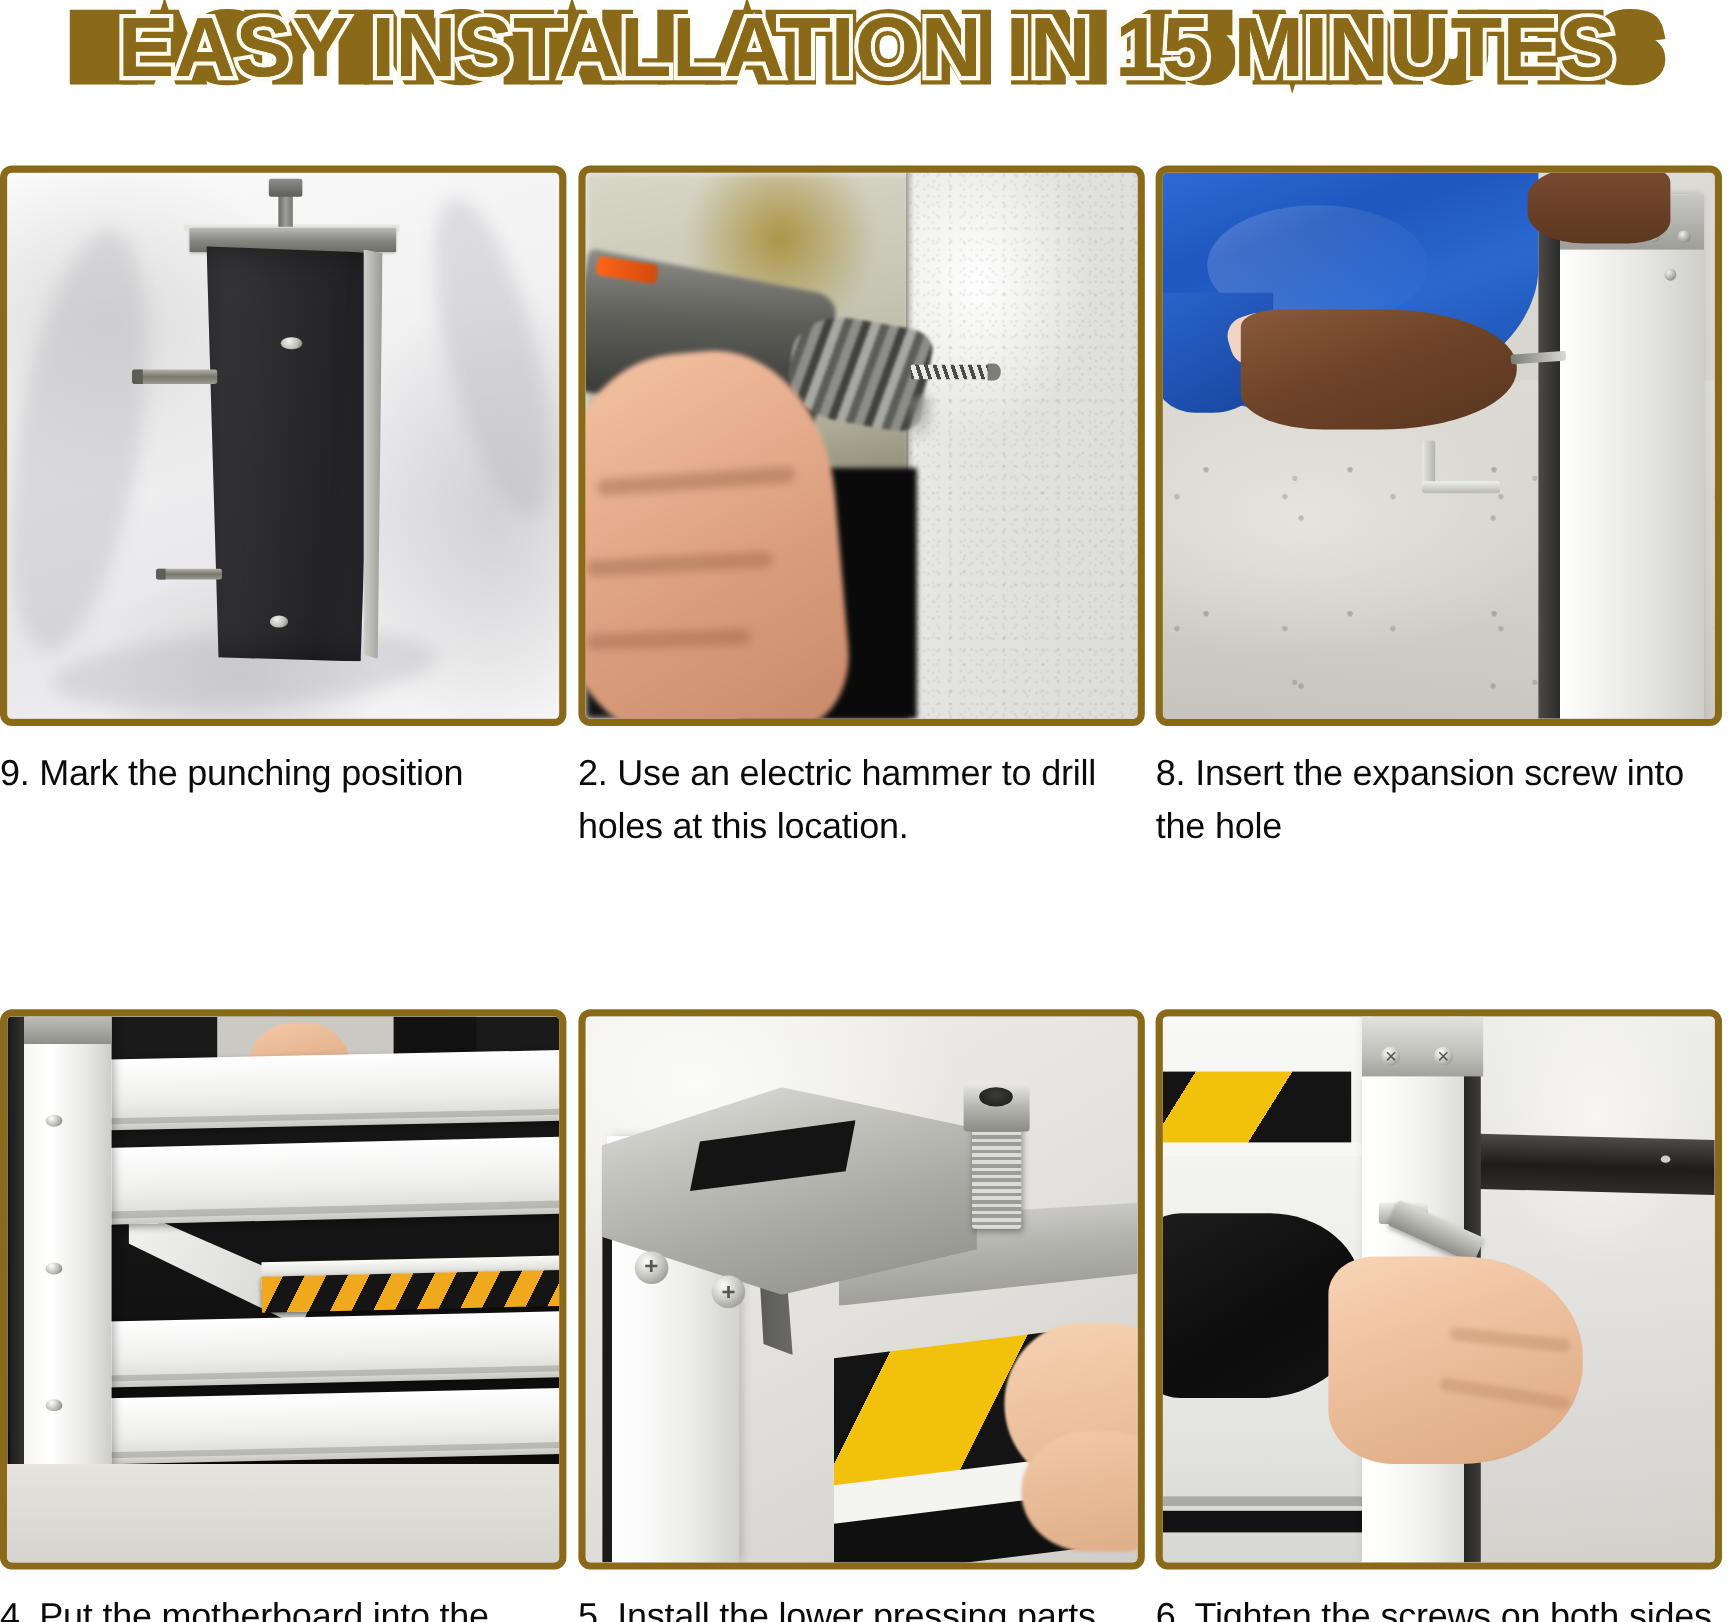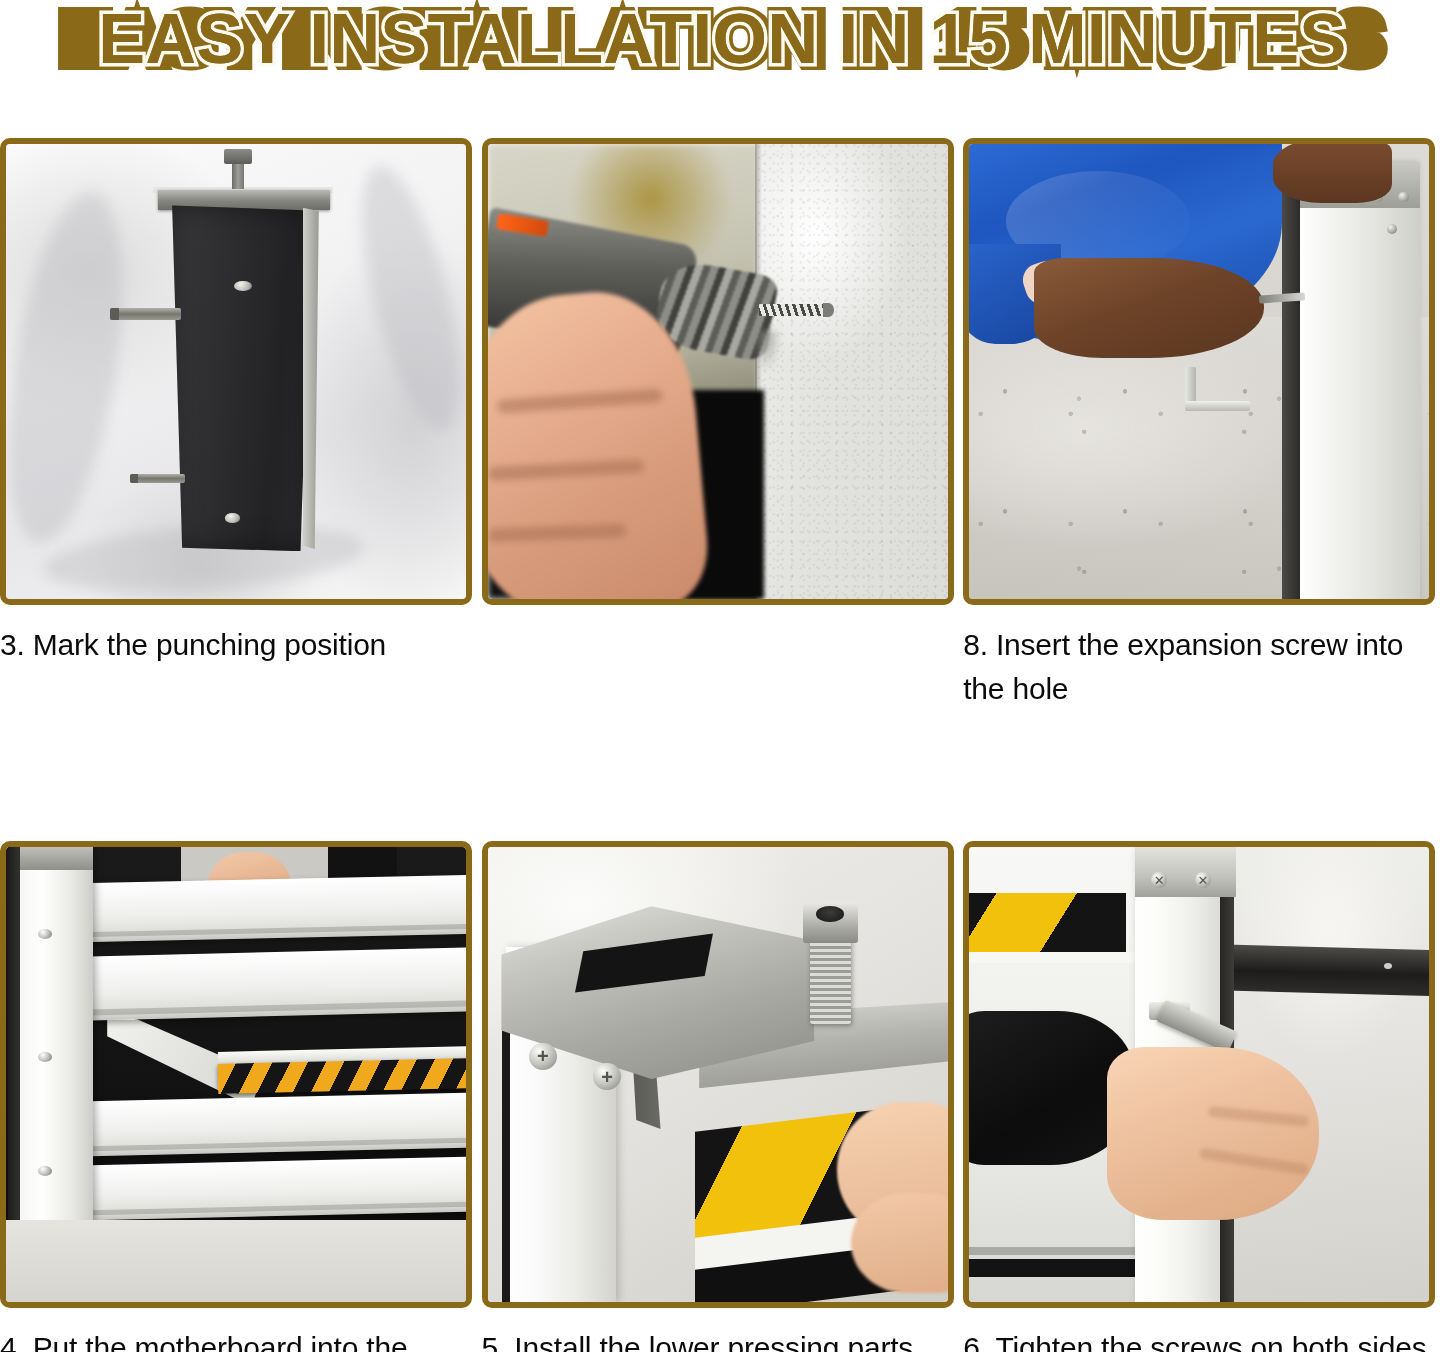--- a/index.html
+++ b/index.html
@@ -629,21 +629,21 @@
           <div class="p1-stud"></div>
           <div class="p1-stud-nut"></div>
           <div class="p1-body"></div>
           <div class="p1-body-edge"></div>
           <div class="p1-hole-a"></div>
           <div class="p1-hole-b"></div>
           <div class="p1-bolt-a"></div>
           <div class="p1-bolt-b"></div>
         </div>
       </div>
-      <div class="caption">3. Mark the punching position</div>
+      <div class="caption">9. Mark the punching position</div>
     </div>
 
     <div class="cell">
       <div class="frame">
         <div class="photo p2">
           <div class="p2-bgblur"></div>
           <div class="p2-wall"></div>
           <div class="p2-wall-edge"></div>
           <div class="p2-dark"></div>
           <div class="p2-drillbody"></div>
@@ -651,20 +651,21 @@
           <div class="p2-chuck"></div>
           <div class="p2-dust"></div>
           <div class="p2-bit"></div>
           <div class="p2-bit-tip"></div>
           <div class="p2-hand"></div>
           <div class="p2-finger1"></div>
           <div class="p2-finger2"></div>
           <div class="p2-finger3"></div>
         </div>
       </div>
+      <div class="caption">2. Use an electric hammer to drill holes at this location.</div>
     </div>
 
     <div class="cell">
       <div class="frame">
         <div class="photo p3">
           <div class="p3-floor"></div>
           <div class="p3-column"></div>
           <div class="p3-column-dark"></div>
           <div class="p3-column-top"></div>
           <div class="p3-scr1"></div>

